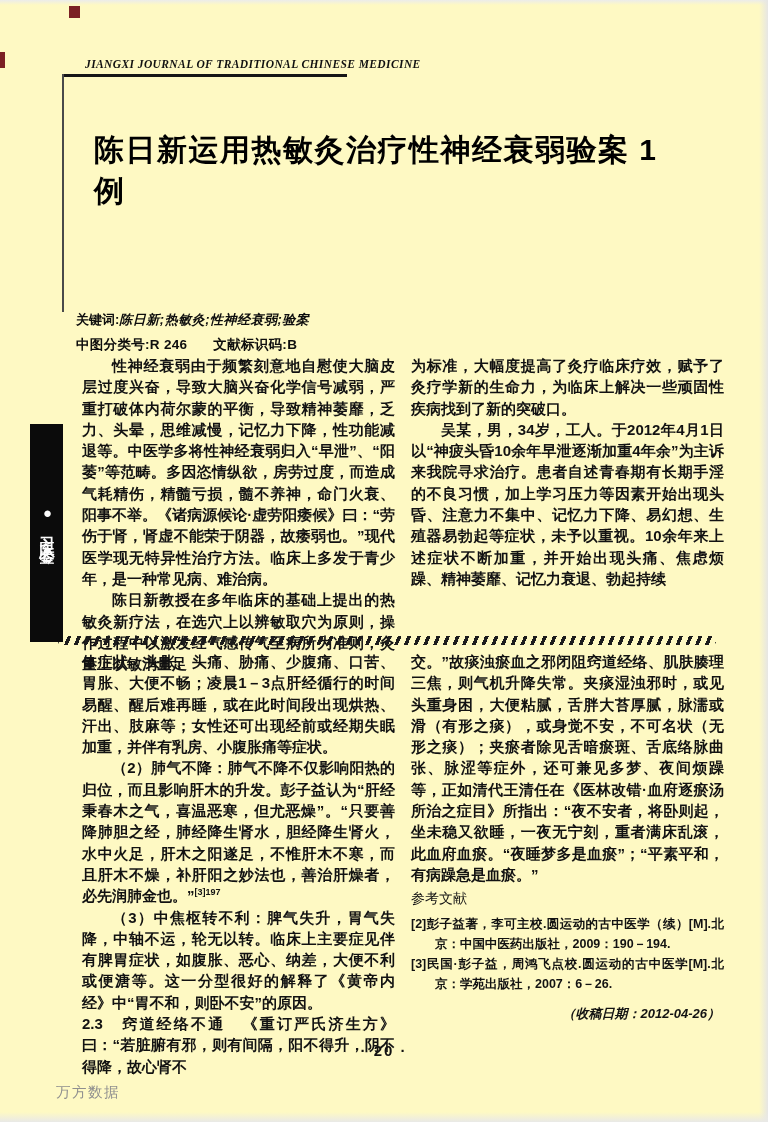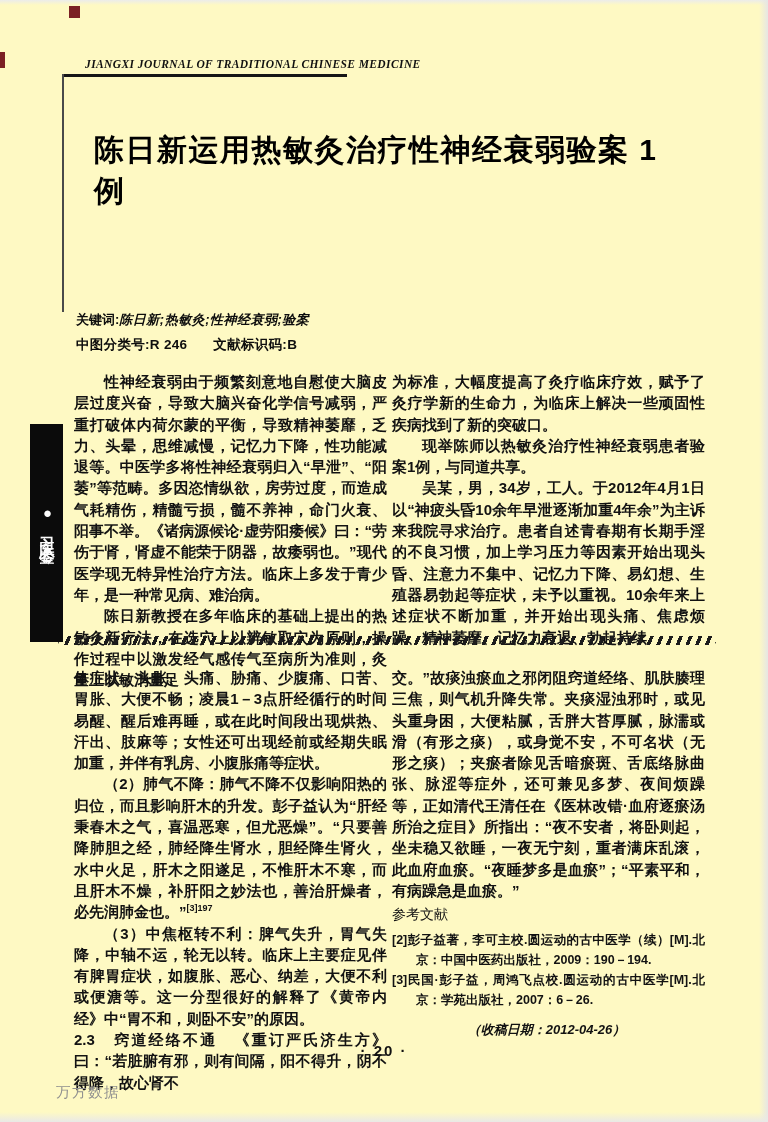--- a/index.html
+++ b/index.html
@@ -33,41 +33,41 @@
   .author-line{position:absolute;left:86px;top:240px;font-size:15px;font-weight:bold;color:#0d0d0d;}
   .author-line .star{margin-right:16px;font-size:13px;}
   .author-line .aname{font-style:italic;margin-right:10px;}
 
   .meta{position:absolute;left:76px;top:311px;font-size:13px;color:#0d0d0d;}
   .meta .kwline{font-weight:bold;}
   .meta .kwline .kwval{font-style:italic;font-weight:600;letter-spacing:0.5px;}
   .meta .clcline{margin-top:7px;font-size:13.5px;font-weight:bold;letter-spacing:0.3px;}
   .meta .clcline .gap{display:inline-block;width:26px;}
 
-  .cols{position:absolute;left:74px;width:642px;display:flex;gap:5px;margin-top:16px;}
+  .cols{position:absolute;left:82px;width:642px;display:flex;gap:16px;}
   .cols-top{top:355px;}
   .cols-bottom{top:651px;}
   .col{width:313px;font-size:15px;line-height:21.3px;text-align:justify;
        font-weight:600;color:#121212;}
   .col p{margin:0;}
   .indent{text-indent:2em;}
   .h-num{font-weight:800;}
   .h-inline{font-weight:800;}
   sup{font-size:9px;line-height:0;}
 
   .wavy{
     position:absolute;left:58px;top:636px;width:658px;height:9px;
     background:repeating-linear-gradient(112deg,#1c1c1c 0px,#1c1c1c 3.5px,rgba(255,255,255,0) 3.5px,rgba(255,255,255,0) 9px);
     border-radius:4px;
   }
 
   .ref-heading{text-align:left;font-weight:400;font-size:14px;margin:3px 0 4px 0;}
   .ref{font-size:12.5px;line-height:20.3px;font-weight:600;
        padding-left:24px;text-indent:-24px;text-align:justify;margin:0;}
-  .received{text-align:center;font-weight:700;font-style:italic;font-size:13px;
+  .received{text-align:right;font-weight:700;font-style:italic;font-size:13px;
             margin-top:8px;padding-right:4px;}
 
   .sidebar-box{
     position:absolute;left:30px;top:424px;width:33px;height:218px;background:#0b0b0b;
     display:flex;align-items:center;justify-content:center;
   }
   .sidebar-box .vtext{
     writing-mode:vertical-rl;color:#fcfcfc;font-size:15px;font-weight:600;letter-spacing:4px;
   }
 
@@ -103,21 +103,20 @@
     </div>
   </div>
 
   <div class="cols cols-top">
     <div class="col">
       <p class="indent">性神经衰弱由于频繁刻意地自慰使大脑皮层过度兴奋，导致大脑兴奋化学信号减弱，严重打破体内荷尔蒙的平衡，导致精神萎靡，乏力、头晕，思维减慢，记忆力下降，性功能减退等。中医学多将性神经衰弱归入“早泄”、“阳萎”等范畴。多因恣情纵欲，房劳过度，而造成气耗精伤，精髓亏损，髓不养神，命门火衰、阳事不举。《诸病源候论·虚劳阳痿候》曰：“劳伤于肾，肾虚不能荣于阴器，故痿弱也。”现代医学现无特异性治疗方法。临床上多发于青少年，是一种常见病、难治病。</p>
       <p class="indent">陈日新教授在多年临床的基础上提出的热敏灸新疗法，在选穴上以辨敏取穴为原则，操作过程中以激发经气感传气至病所为准则，灸量上以敏消量足</p>
     </div>
     <div class="col">
       <p>为标准，大幅度提高了灸疗临床疗效，赋予了灸疗学新的生命力，为临床上解决一些顽固性疾病找到了新的突破口。</p>
-      <p class="indent">现举陈师以热敏灸治疗性神经衰弱患者验案1例，与同道共享。</p>
       <p class="indent">吴某，男，34岁，工人。于2012年4月1日以“神疲头昏10余年早泄逐渐加重4年余”为主诉来我院寻求治疗。患者自述青春期有长期手淫的不良习惯，加上学习压力等因素开始出现头昏、注意力不集中、记忆力下降、易幻想、生殖器易勃起等症状，未予以重视。10余年来上述症状不断加重，并开始出现头痛、焦虑烦躁、精神萎靡、记忆力衰退、勃起持续</p>
     </div>
   </div>
 
   <div class="wavy"></div>
 
   <div class="cols cols-bottom">
     <div class="col">
       <p>体症状：头胀、头痛、胁痛、少腹痛、口苦、胃胀、大便不畅；凌晨1－3点肝经循行的时间易醒、醒后难再睡，或在此时间段出现烘热、汗出、肢麻等；女性还可出现经前或经期失眠加重，并伴有乳房、小腹胀痛等症状。</p>
       <p class="indent"><span>（2）肺气不降：肺气不降不仅影响阳热的归位，而且影响肝木的升发。彭子益认为“肝经秉春木之气，喜温恶寒，但尤恶燥”。“只要善降肺胆之经，肺经降生肾水，胆经降生肾火，水中火足，肝木之阳遂足，不惟肝木不寒，而且肝木不燥，补肝阳之妙法也，善治肝燥者，必先润肺金也。”</span><sup>[3]197</sup></p>

